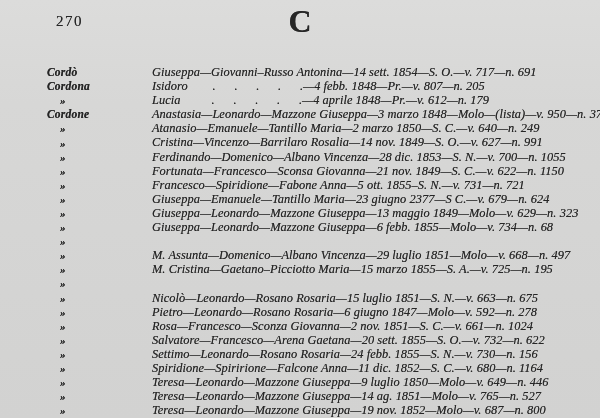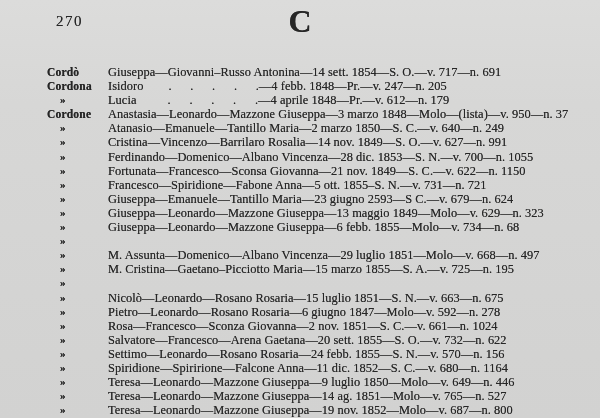--- a/index.html
+++ b/index.html
@@ -17,52 +17,54 @@
     text-shadow:0 0 .5px rgba(30,30,30,.6);
   }
   .letter{
     position:absolute;left:0;right:0;top:3px;
     text-align:center;
     font-size:32px;font-weight:bold;
     text-shadow:0 0 .6px rgba(20,20,20,.7);
   }
   .list{position:absolute;top:65px;left:0;right:0;}
   .row{
-    display:flex;align-items:flex-start;
+    display:flex;align-items:center;
     height:14.1px;line-height:14.1px;
     white-space:nowrap;
+    font-style:italic;
   }
   .surname{
     flex:0 0 61px;margin-left:47px;
     font-weight:bold;font-size:11.5px;
     letter-spacing:.2px;
     text-shadow:0 0 .5px rgba(25,25,25,.75);
   }
   .surname.ditto{
     text-indent:13px;font-size:11px;line-height:12px;
   }
   .entry-text{
     font-size:12.4px;letter-spacing:.05px;
     text-shadow:0 0 .45px rgba(35,35,35,.65);
+    margin-left:44px;
   }
 </style>
 </head>
 <body>
 
 <div class="page">
   <div class="pagenum">270</div>
   <div class="letter">C</div>
   <div class="list" id="entry-list">
       <div class="row">
         <span class="surname">Cordò</span>
         <span class="entry-text">Giuseppa—Giovanni–Russo Antonina—14 sett. 1854—S. O.—v. 717—n. 691</span>
       </div>
       <div class="row">
         <span class="surname">Cordona</span>
-        <span class="entry-text">Isidoro   .  .  .  .  .—4 febb. 1848—Pr.—v. 247—n. 205</span>
+        <span class="entry-text">Isidoro   .  .  .  .  .—4 febb. 1848—Pr.—v. 807—n. 205</span>
       </div>
       <div class="row">
         <span class="surname ditto">»</span>
         <span class="entry-text">Lucia   .  .  .  .  .—4 aprile 1848—Pr.—v. 612—n. 179</span>
       </div>
       <div class="row">
         <span class="surname">Cordone</span>
         <span class="entry-text">Anastasia—Leonardo—Mazzone Giuseppa—3 marzo 1848—Molo—(lista)—v. 950—n. 37</span>
       </div>
       <div class="row">
@@ -80,21 +82,21 @@
       <div class="row">
         <span class="surname ditto">»</span>
         <span class="entry-text">Fortunata—Francesco—Sconsa Giovanna—21 nov. 1849—S. C.—v. 622—n. 1150</span>
       </div>
       <div class="row">
         <span class="surname ditto">»</span>
         <span class="entry-text">Francesco—Spiridione—Fabone Anna—5 ott. 1855–S. N.—v. 731—n. 721</span>
       </div>
       <div class="row">
         <span class="surname ditto">»</span>
-        <span class="entry-text">Giuseppa—Emanuele—Tantillo Maria—23 giugno 2593—S C.—v. 679—n. 624</span>
+        <span class="entry-text">Giuseppa—Emanuele—Tantillo Maria—23 giugno 2377—S C.—v. 679—n. 624</span>
       </div>
       <div class="row">
         <span class="surname ditto">»</span>
         <span class="entry-text">Giuseppa—Leonardo—Mazzone Giuseppa—13 maggio 1849—Molo—v. 629—n. 323</span>
       </div>
       <div class="row">
         <span class="surname ditto">»</span>
         <span class="entry-text">Giuseppa—Leonardo—Mazzone Giuseppa—6 febb. 1855—Molo—v. 734—n. 68</span>
       </div>
       <div class="row">
@@ -122,21 +124,21 @@
       <div class="row">
         <span class="surname ditto">»</span>
         <span class="entry-text">Rosa—Francesco—Sconza Giovanna—2 nov. 1851—S. C.—v. 661—n. 1024</span>
       </div>
       <div class="row">
         <span class="surname ditto">»</span>
         <span class="entry-text">Salvatore—Francesco—Arena Gaetana—20 sett. 1855—S. O.—v. 732—n. 622</span>
       </div>
       <div class="row">
         <span class="surname ditto">»</span>
-        <span class="entry-text">Settimo—Leonardo—Rosano Rosaria—24 febb. 1855—S. N.—v. 570—n. 156</span>
+        <span class="entry-text">Settimo—Leonardo—Rosano Rosaria—24 febb. 1855—S. N.—v. 730—n. 156</span>
       </div>
       <div class="row">
         <span class="surname ditto">»</span>
         <span class="entry-text">Spiridione—Spiririone—Falcone Anna—11 dic. 1852—S. C.—v. 680—n. 1164</span>
       </div>
       <div class="row">
         <span class="surname ditto">»</span>
         <span class="entry-text">Teresa—Leonardo—Mazzone Giuseppa—9 luglio 1850—Molo—v. 649—n. 446</span>
       </div>
       <div class="row">

